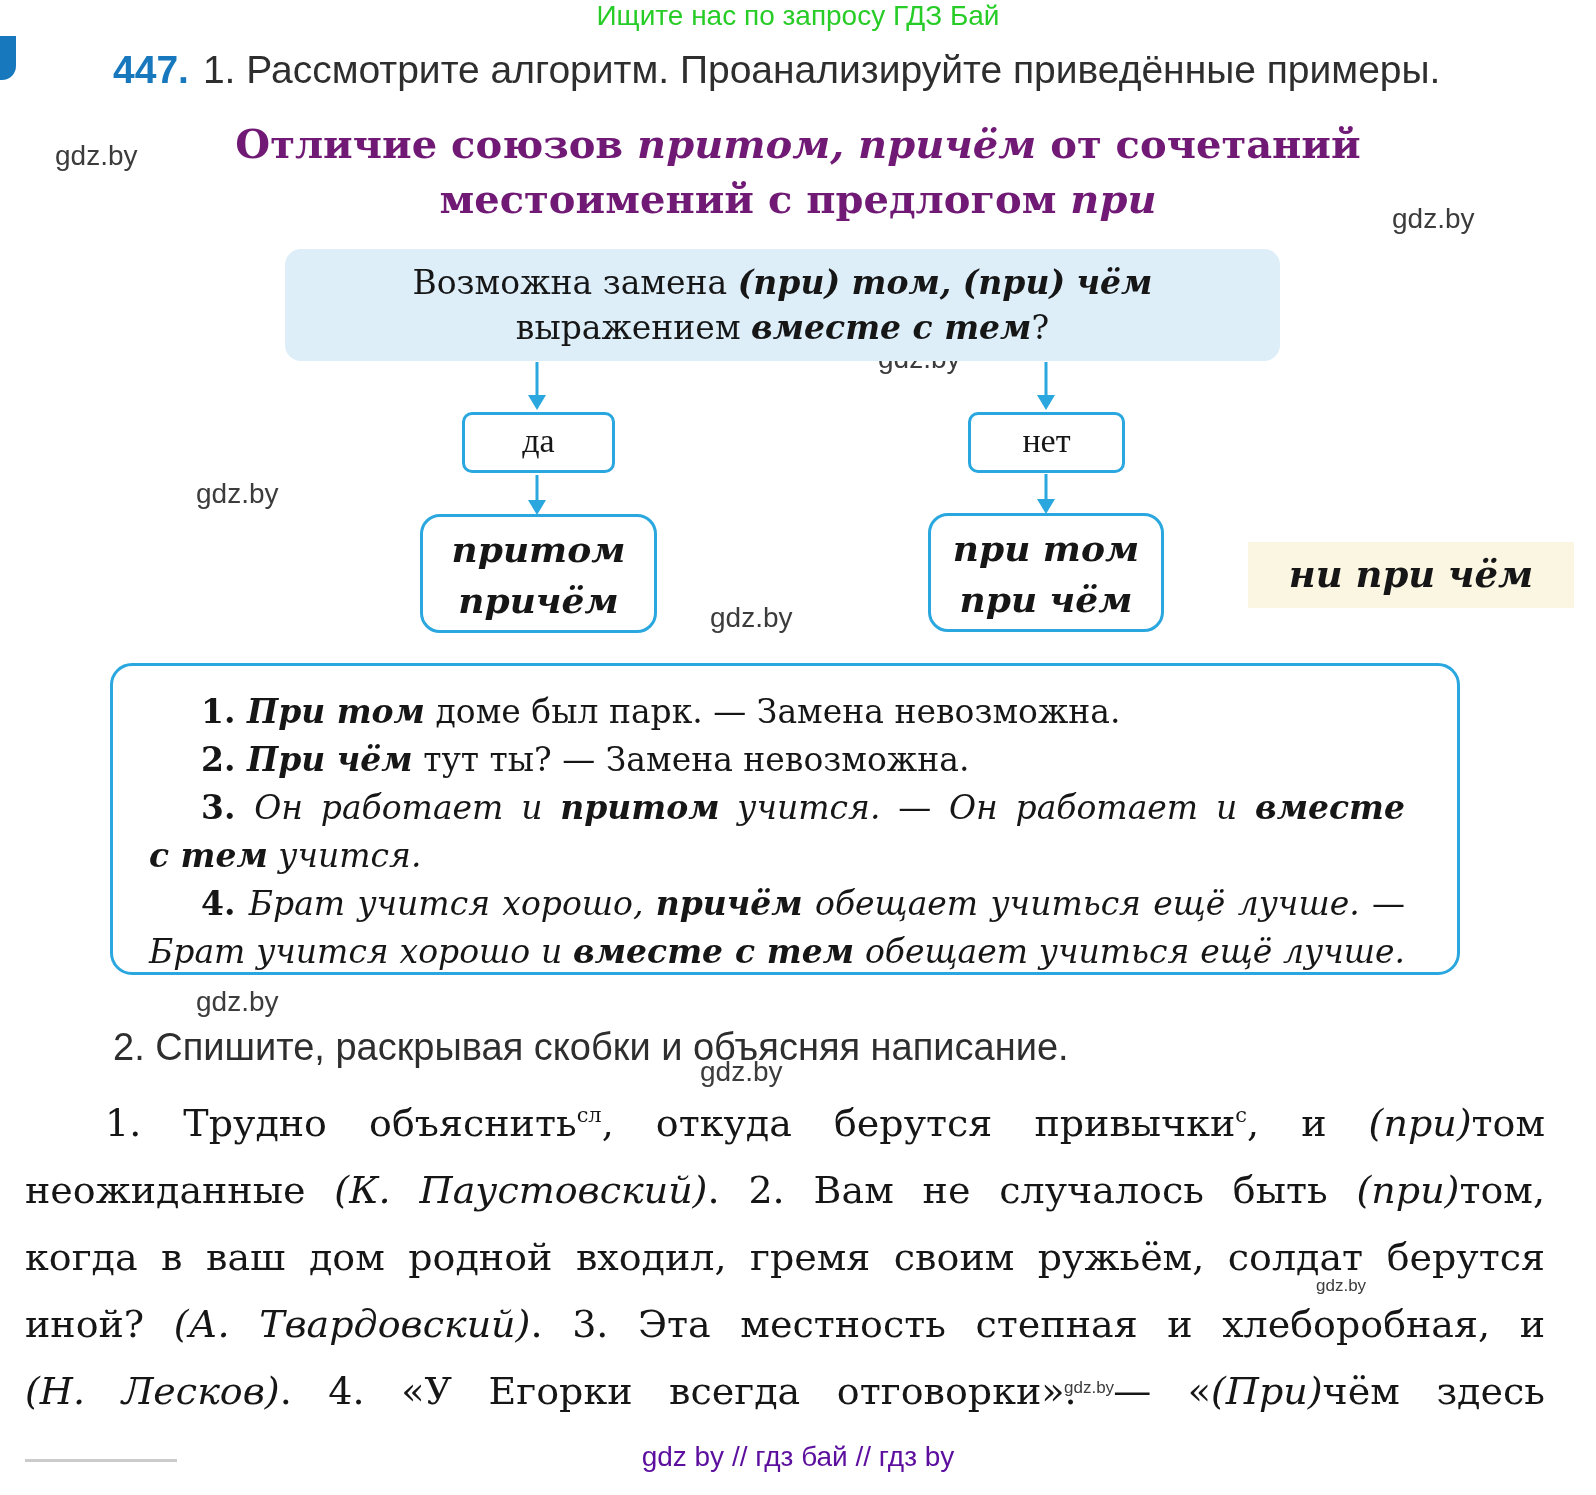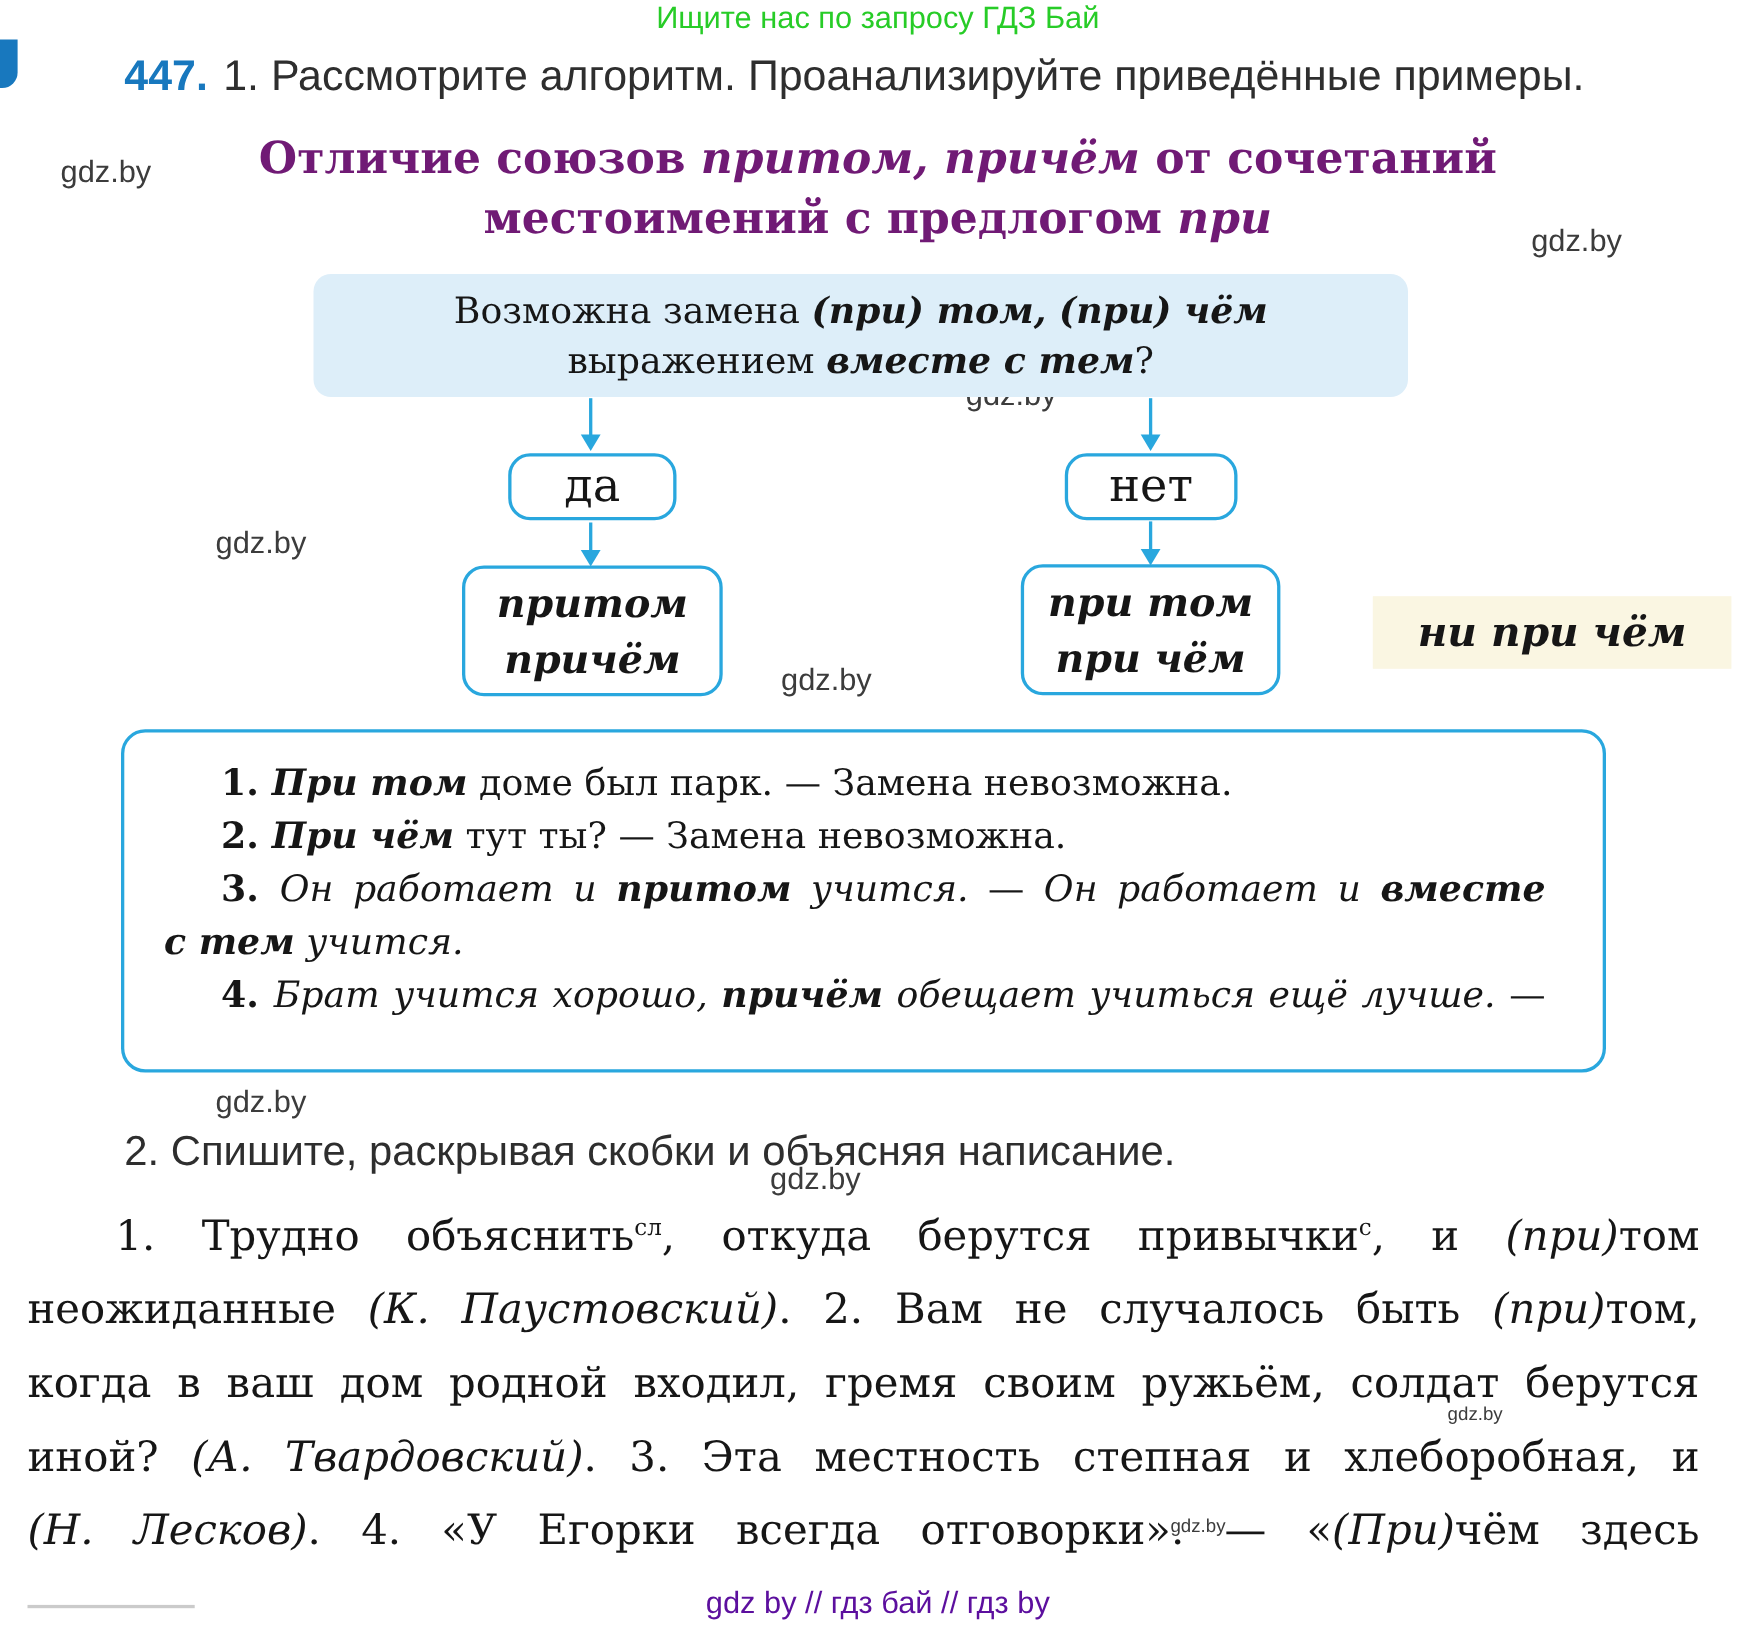--- a/index.html
+++ b/index.html
@@ -54,21 +54,21 @@
   .arrow .head {
     position:absolute; bottom:0; left:50%; transform:translateX(-50%);
     width:0; height:0; border-left:9px solid transparent;
     border-right:9px solid transparent; border-top:15px solid #29a7de;
   }
 
   .flow-box {
     position:absolute; background:#ffffff; border:3px solid #29a7de;
     box-sizing:border-box; text-align:center;
   }
-  .answer { border-radius:20px; font-size:42px; line-height:52px; }
+  .answer { border-radius:10px; font-size:34px; line-height:52px;font-family:Liberation Serif, serif; }
   .result { border-radius:20px; font-weight:bold; font-style:italic;
             font-size:36px; line-height:51px; padding-top:7px; }
 
   .note {
     position:absolute; left:1248px; top:542px; width:326px; height:66px;
     background:#faf6e2; text-align:center; font-weight:bold; font-style:italic;
     font-size:37px; line-height:64px;
   }
 
   .examples-box {
@@ -168,20 +168,21 @@
   </div>
 
   <div class="note">ни при чём</div>
 
   <div class="examples-box">
     <div class="ex-line indent"><span class="seg-b">1. </span><span class="seg-bi">При том</span><span class="seg-r"> доме был парк. — Замена невозможна.</span></div>
     <div class="ex-line indent"><span class="seg-b">2. </span><span class="seg-bi">При чём</span><span class="seg-r"> тут ты? — Замена невозможна.</span></div>
     <div class="ex-line indent just"><span class="seg-b">3. </span><span class="seg-i">Он работает и </span><span class="seg-bi">притом</span><span class="seg-i"> учится. </span><span class="seg-r">— </span><span class="seg-i">Он работает и </span><span class="seg-bi">вместе</span></div>
     <div class="ex-line"><span class="seg-bi">с тем</span><span class="seg-i"> учится.</span></div>
     <div class="ex-line indent just"><span class="seg-b">4. </span><span class="seg-i">Брат учится хорошо, </span><span class="seg-bi">причём</span><span class="seg-i"> обещает учиться ещё лучше. </span><span class="seg-r">—</span></div>
+    <div class="ex-line just"><span class="seg-i">Брат учится хорошо и </span><span class="seg-bi">вместе с тем</span><span class="seg-i"> обещает учиться ещё лучше.</span></div>
   </div>
 
   <div class="task2">2. Спишите, раскрывая скобки и объясняя написание.</div>
 
   <div class="para">
     <div class="p-line indent just"><span class="seg-r">1. Трудно объяснить</span><span class="seg-sup">сл</span><span class="seg-r">, откуда берутся привычки</span><span class="seg-sup">с</span><span class="seg-r">, и </span><span class="seg-i">(при)</span><span class="seg-r">том</span></div>
     <div class="p-line just"><span class="seg-r">неожиданные </span><span class="seg-i">(К. Паустовский)</span><span class="seg-r">. 2. Вам не случалось быть </span><span class="seg-i">(при)</span><span class="seg-r">том,</span></div>
     <div class="p-line just"><span class="seg-r">когда в ваш дом родной входил, гремя своим ружьём, солдат берутся</span></div>
     <div class="p-line just"><span class="seg-r">иной? </span><span class="seg-i">(А. Твардовский)</span><span class="seg-r">. 3. Эта местность степная и хлеборобная, и</span></div>
     <div class="p-line just"><span class="seg-i">(Н. Лесков)</span><span class="seg-r">. 4. «У Егорки всегда отговорки». — «</span><span class="seg-i">(При)</span><span class="seg-r">чём здесь</span></div>

